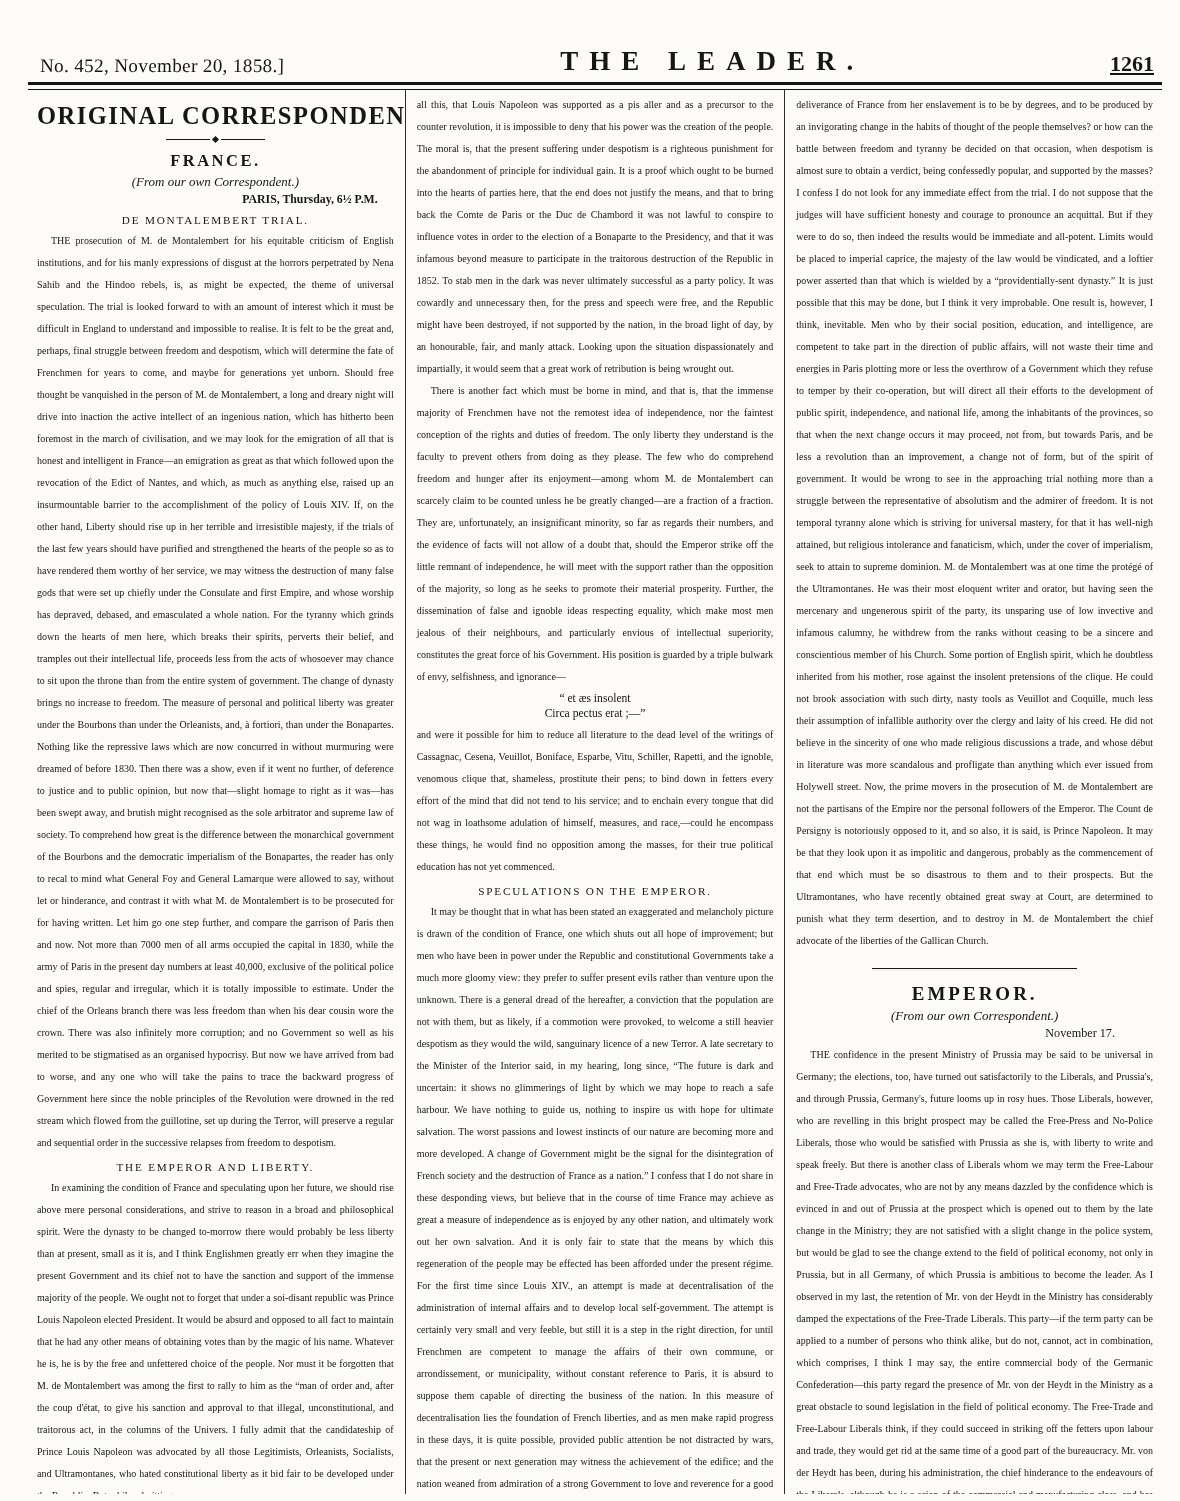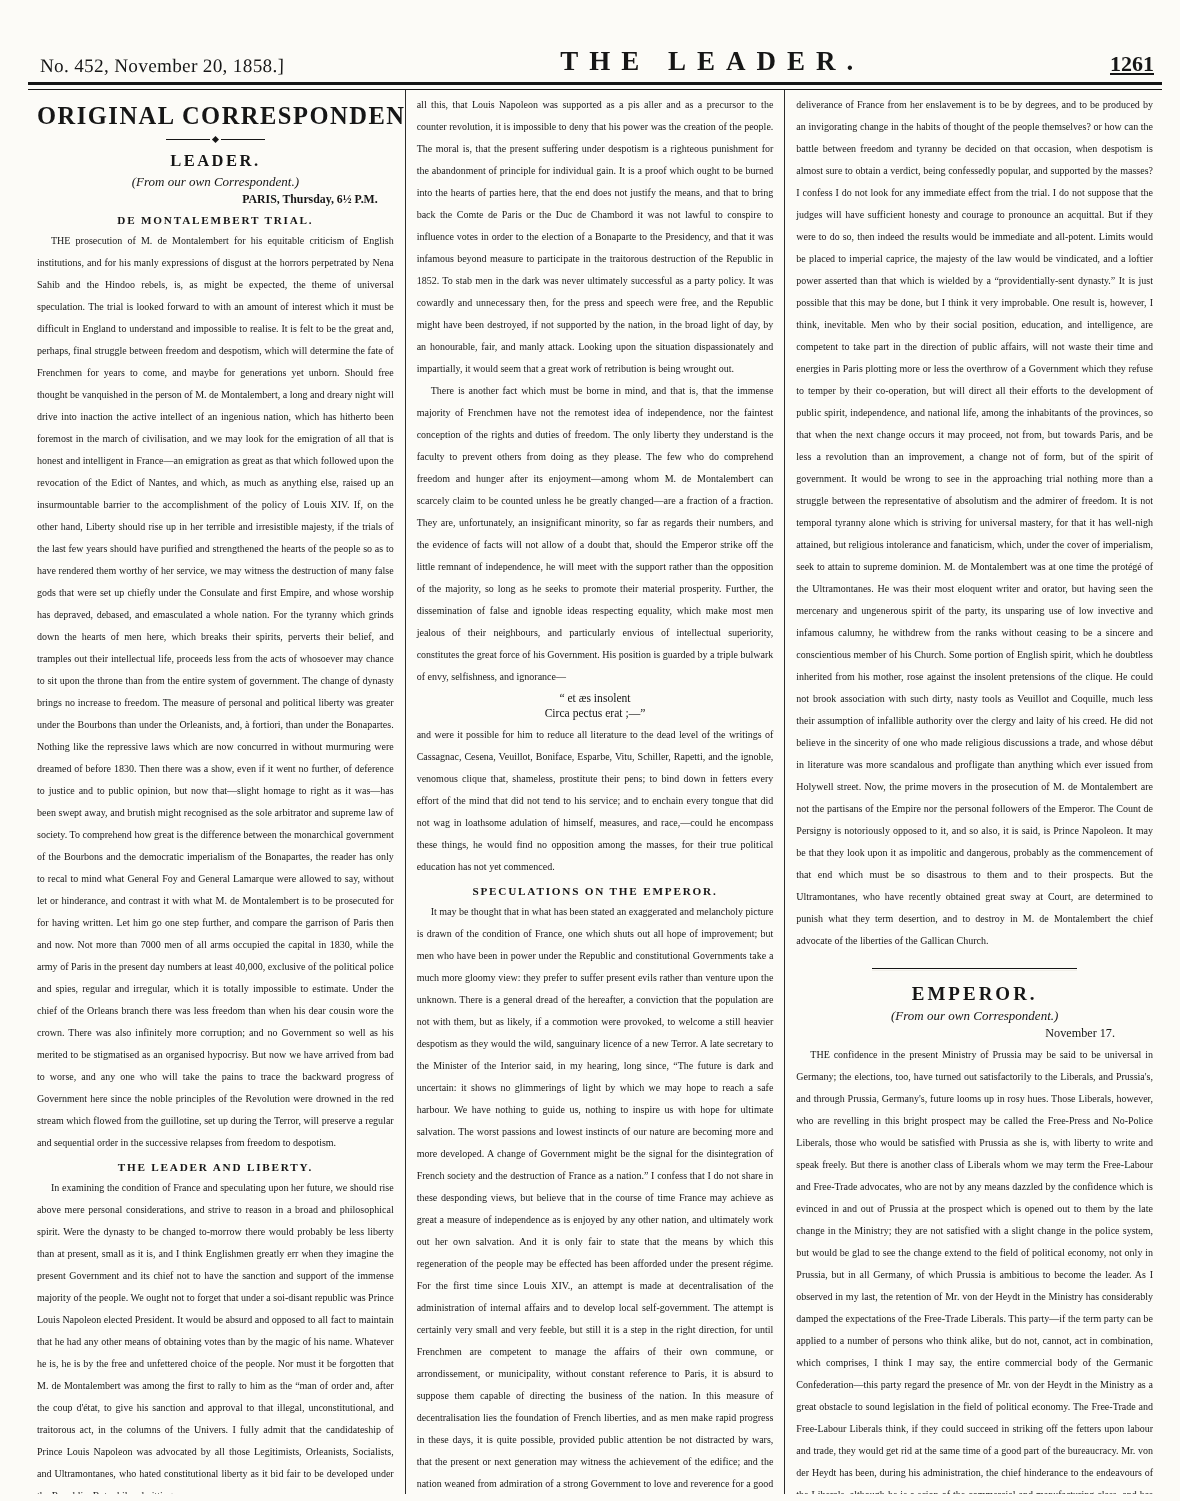--- a/index.html
+++ b/index.html
@@ -37,21 +37,21 @@
   .ornament{display:flex;align-items:center;justify-content:center;margin:7px 0 9px 0;}
   .ornament .line{width:44px;height:1px;background:#161616;}
   .ornament .diamond{width:5px;height:5px;background:#161616;transform:rotate(45deg);margin:0 3px;}
   .article-heading{
     text-align:center;font-size:16.5px;font-weight:bold;letter-spacing:2.5px;
     margin:2px 0 3px 0;
   }
   .byline{text-align:center;font-style:italic;font-size:13px;margin:0 0 2px 0;}
   .dateline{font-size:11.8px;text-align:right;padding-right:16px;margin:0 0 3px 0;font-weight:bold;}
   .subhead{
-    text-align:center;font-size:11.2px;font-weight:bold;letter-spacing:1.8px;
+    text-align:center;font-size:11.2px;font-weight:normal;letter-spacing:1.8px;
     margin:7px 0 4px 0;
   }
   .bodytext{font-size:10px;line-height:22px;text-align:justify;}
   p.para{margin:0;text-indent:14px;}
   p.cont{margin:0;text-indent:0;}
   .verse{ text-align:center;font-size:11.6px;line-height:15px;margin:3px 0 3px 0;}
   .verse div{margin:0;}
   .thin-rule{
     width:205px;margin:16px auto 12px auto;
     border-top:1px solid #161616;border-bottom:1px solid #f1efe9;height:1px;
@@ -74,30 +74,30 @@
   <div class="columns">
 
     <div class="col">
       <div class="section-title">ORIGINAL CORRESPONDENCE.</div>
       <div class="ornament">
         <span class="line"></span>
         <span class="diamond"></span>
         <span class="line"></span>
       </div>
 
-      <div class="article-heading">LEADER.</div>
+      <div class="article-heading">FRANCE.</div>
       <div class="byline">(From our own Correspondent.)</div>
       <div class="dateline">PARIS, Thursday, 6½ P.M.</div>
 
       <div class="subhead">DE MONTALEMBERT TRIAL.</div>
       <div class="bodytext">
         <p class="para">THE prosecution of M. de Montalembert for his equitable criticism of English institutions, and for his manly expressions of disgust at the horrors perpetrated by Nena Sahib and the Hindoo rebels, is, as might be expected, the theme of universal speculation. The trial is looked forward to with an amount of interest which it must be difficult in England to understand and impossible to realise. It is felt to be the great and, perhaps, final struggle between freedom and despotism, which will determine the fate of Frenchmen for years to come, and maybe for generations yet unborn. Should free thought be vanquished in the person of M. de Montalembert, a long and dreary night will drive into inaction the active intellect of an ingenious nation, which has hitherto been foremost in the march of civilisation, and we may look for the emigration of all that is honest and intelligent in France—an emigration as great as that which followed upon the revocation of the Edict of Nantes, and which, as much as anything else, raised up an insurmountable barrier to the accomplishment of the policy of Louis XIV. If, on the other hand, Liberty should rise up in her terrible and irresistible majesty, if the trials of the last few years should have purified and strengthened the hearts of the people so as to have rendered them worthy of her service, we may witness the destruction of many false gods that were set up chiefly under the Consulate and first Empire, and whose worship has depraved, debased, and emasculated a whole nation. For the tyranny which grinds down the hearts of men here, which breaks their spirits, perverts their belief, and tramples out their intellectual life, proceeds less from the acts of whosoever may chance to sit upon the throne than from the entire system of government. The change of dynasty brings no increase to freedom. The measure of personal and political liberty was greater under the Bourbons than under the Orleanists, and, à fortiori, than under the Bonapartes. Nothing like the repressive laws which are now concurred in without murmuring were dreamed of before 1830. Then there was a show, even if it went no further, of deference to justice and to public opinion, but now that—slight homage to right as it was—has been swept away, and brutish might recognised as the sole arbitrator and supreme law of society. To comprehend how great is the difference between the monarchical government of the Bourbons and the democratic imperialism of the Bonapartes, the reader has only to recal to mind what General Foy and General Lamarque were allowed to say, without let or hinderance, and contrast it with what M. de Montalembert is to be prosecuted for for having written. Let him go one step further, and compare the garrison of Paris then and now. Not more than 7000 men of all arms occupied the capital in 1830, while the army of Paris in the present day numbers at least 40,000, exclusive of the political police and spies, regular and irregular, which it is totally impossible to estimate. Under the chief of the Orleans branch there was less freedom than when his dear cousin wore the crown. There was also infinitely more corruption; and no Government so well as his merited to be stigmatised as an organised hypocrisy. But now we have arrived from bad to worse, and any one who will take the pains to trace the backward progress of Government here since the noble principles of the Revolution were drowned in the red stream which flowed from the guillotine, set up during the Terror, will preserve a regular and sequential order in the successive relapses from freedom to despotism.</p>
       </div>
 
-      <div class="subhead">THE LEADER AND LIBERTY.</div>
+      <div class="subhead">THE EMPEROR AND LIBERTY.</div>
       <div class="bodytext">
         <p class="para">In examining the condition of France and speculating upon her future, we should rise above mere personal considerations, and strive to reason in a broad and philosophical spirit. Were the dynasty to be changed to-morrow there would probably be less liberty than at present, small as it is, and I think Englishmen greatly err when they imagine the present Government and its chief not to have the sanction and support of the immense majority of the people. We ought not to forget that under a soi-disant republic was Prince Louis Napoleon elected President. It would be absurd and opposed to all fact to maintain that he had any other means of obtaining votes than by the magic of his name. Whatever he is, he is by the free and unfettered choice of the people. Nor must it be forgotten that M. de Montalembert was among the first to rally to him as the “man of order and, after the coup d'état, to give his sanction and approval to that illegal, unconstitutional, and traitorous act, in the columns of the Univers. I fully admit that the candidateship of Prince Louis Napoleon was advocated by all those Legitimists, Orleanists, Socialists, and Ultramontanes, who hated constitutional liberty as it bid fair to be developed under the Republic. But while admitting</p>
       </div>
     </div>
 
     <div class="col">
       <div class="bodytext">
         <p class="cont">all this, that Louis Napoleon was supported as a pis aller and as a precursor to the counter revolution, it is impossible to deny that his power was the creation of the people. The moral is, that the present suffering under despotism is a righteous punishment for the abandonment of principle for individual gain. It is a proof which ought to be burned into the hearts of parties here, that the end does not justify the means, and that to bring back the Comte de Paris or the Duc de Chambord it was not lawful to conspire to influence votes in order to the election of a Bonaparte to the Presidency, and that it was infamous beyond measure to participate in the traitorous destruction of the Republic in 1852. To stab men in the dark was never ultimately successful as a party policy. It was cowardly and unnecessary then, for the press and speech were free, and the Republic might have been destroyed, if not supported by the nation, in the broad light of day, by an honourable, fair, and manly attack. Looking upon the situation dispassionately and impartially, it would seem that a great work of retribution is being wrought out.</p>
         <p class="para">There is another fact which must be borne in mind, and that is, that the immense majority of Frenchmen have not the remotest idea of independence, nor the faintest conception of the rights and duties of freedom. The only liberty they understand is the faculty to prevent others from doing as they please. The few who do comprehend freedom and hunger after its enjoyment—among whom M. de Montalembert can scarcely claim to be counted unless he be greatly changed—are a fraction of a fraction. They are, unfortunately, an insignificant minority, so far as regards their numbers, and the evidence of facts will not allow of a doubt that, should the Emperor strike off the little remnant of independence, he will meet with the support rather than the opposition of the majority, so long as he seeks to promote their material prosperity. Further, the dissemination of false and ignoble ideas respecting equality, which make most men jealous of their neighbours, and particularly envious of intellectual superiority, constitutes the great force of his Government. His position is guarded by a triple bulwark of envy, selfishness, and ignorance—</p>
       </div>

